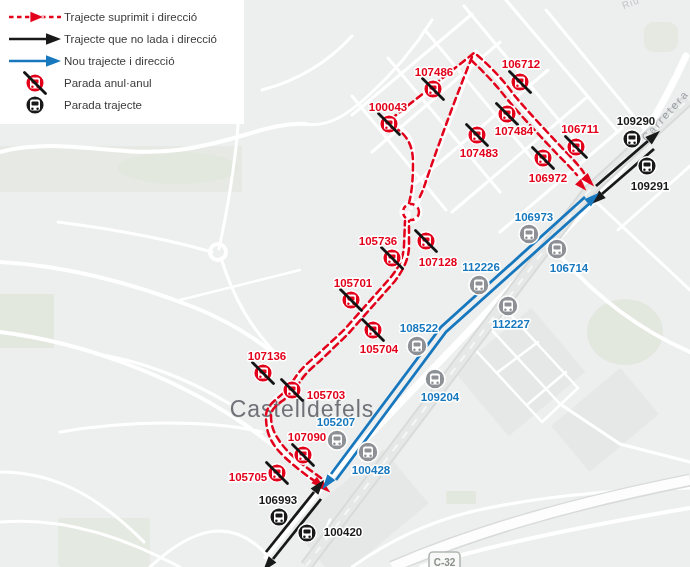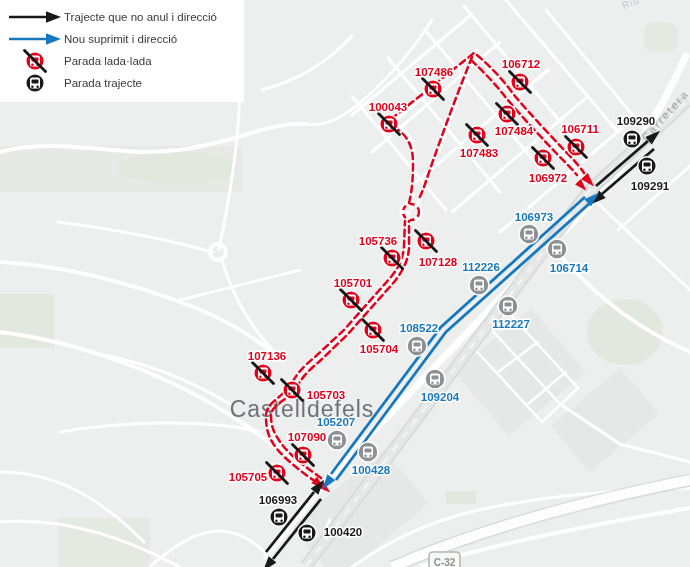--- a/index.html
+++ b/index.html
@@ -374,49 +374,58 @@
         <text x="440" y="401" text-anchor="middle" fill="#1878be" class="stop-label">109204</text>
         <text x="336" y="426" text-anchor="middle" fill="#1878be" class="stop-label">105207</text>
         <text x="371" y="474" text-anchor="middle" fill="#1878be" class="stop-label">100428</text>
       </g>
   </svg>
 
   <div class="legend">
     <div class="legend-row">
       <span class="legend-sym">
         <svg width="54" height="18" viewBox="0 0 54 18">
+          <line x1="1" y1="9" x2="53" y2="9" stroke="#e2001a" stroke-width="2.6" stroke-dasharray="4.5 3.5"></line>
+          <polygon points="22,3.2 36,9 22,14.8" fill="#e2001a" stroke="#ffffff" stroke-width="0.8"></polygon>
+        </svg>
+      </span>
+      <span class="legend-lbl">Trajecte suprimit i direcció</span>
+    </div>
+    <div class="legend-row">
+      <span class="legend-sym">
+        <svg width="54" height="18" viewBox="0 0 54 18">
           <line x1="1" y1="9" x2="44" y2="9" stroke="#191919" stroke-width="2.6"></line>
           <polygon points="38,3.2 53,9 38,14.8" fill="#191919"></polygon>
         </svg>
       </span>
-      <span class="legend-lbl">Trajecte que no anul i direcció</span>
+      <span class="legend-lbl">Trajecte que no lada i direcció</span>
     </div>
     <div class="legend-row">
       <span class="legend-sym">
         <svg width="54" height="18" viewBox="0 0 54 18">
           <line x1="1" y1="9" x2="44" y2="9" stroke="#1878be" stroke-width="2.6"></line>
           <polygon points="38,3.2 53,9 38,14.8" fill="#1878be"></polygon>
         </svg>
       </span>
-      <span class="legend-lbl">Nou suprimit i direcció</span>
+      <span class="legend-lbl">Nou trajecte i direcció</span>
     </div>
     <div class="legend-row">
       <span class="legend-sym">
         <svg width="26" height="24" viewBox="-13 -12 26 24" class="mini-cancelled">
             <g>
               <circle r="9.3" fill="#e2001a" stroke="#ffffff" stroke-width="1.5"></circle>
               <rect x="-5" y="-5.6" width="10" height="11.2" rx="2.2" fill="#ffffff"></rect>
               <rect x="-3.5" y="-3.4" width="7" height="3.8" rx="1" fill="#e2001a"></rect>
               <circle cx="-2.6" cy="3.7" r="1.25" fill="#e2001a"></circle>
               <circle cx="2.6" cy="3.7" r="1.25" fill="#e2001a"></circle>
               <line x1="-10.5" y1="-10.5" x2="10.5" y2="10.5" stroke="#141414" stroke-width="2.8" stroke-linecap="round"></line>
             </g>
           </svg>
       </span>
-      <span class="legend-lbl">Parada lada·lada</span>
+      <span class="legend-lbl">Parada anul·anul</span>
     </div>
     <div class="legend-row">
       <span class="legend-sym">
         <svg width="26" height="24" viewBox="-13 -12 26 24" class="mini-regular">
             <g>
               <circle r="9.3" fill="#191919" stroke="#ffffff" stroke-width="1.5"></circle>
               <rect x="-5" y="-5.6" width="10" height="11.2" rx="2.2" fill="#ffffff"></rect>
               <rect x="-3.5" y="-3.4" width="7" height="3.8" rx="1" fill="#191919"></rect>
               <circle cx="-2.6" cy="3.7" r="1.25" fill="#191919"></circle>
               <circle cx="2.6" cy="3.7" r="1.25" fill="#191919"></circle>

